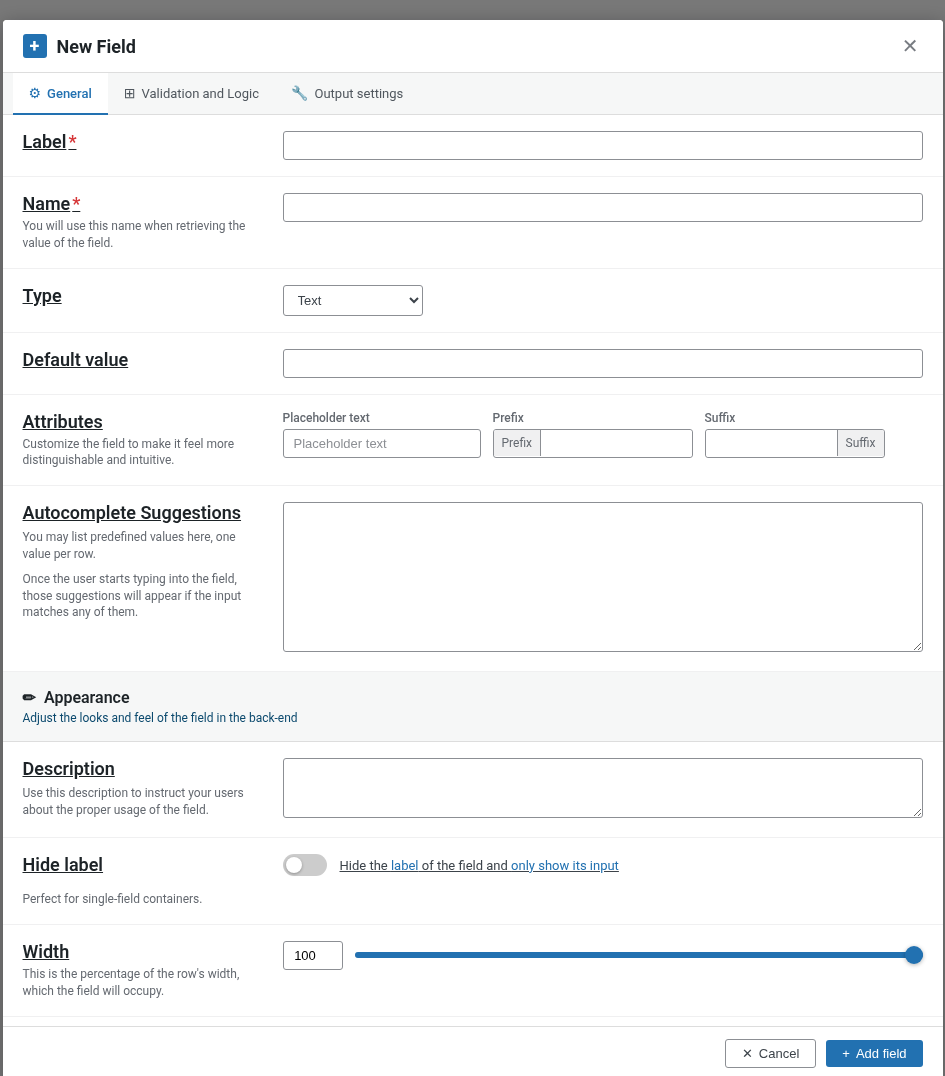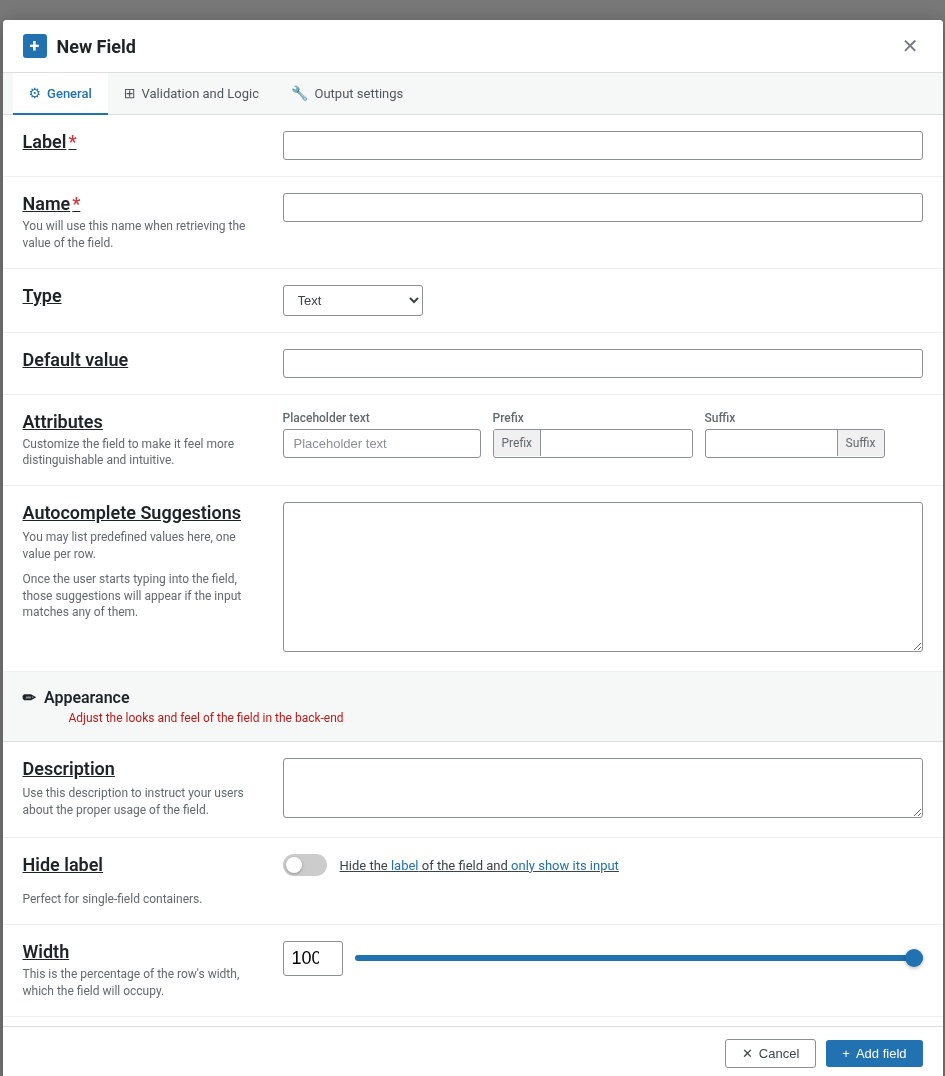--- a/index.html
+++ b/index.html
@@ -272,22 +272,21 @@
       align-items: center;
       gap: 8px;
       font-size: 16px;
       font-weight: 600;
       color: #1d2327;
       margin-bottom: 4px;
     }
 
     .appearance-subtitle {
       font-size: 12px;
-      color: #b91c1c;
-      margin-left: 46px;
+      color: #0c4a6e;
     }
 
     .description-textarea {
       width: 100%;
       height: 60px;
       resize: vertical;
       padding: 8px;
       border: 1px solid #8c8f94;
       border-radius: 3px;
       font-size: 13px;
@@ -351,21 +350,21 @@
       display: flex;
       align-items: center;
       gap: 12px;
     }
 
     .width-number {
       width: 60px;
       padding: 6px 8px;
       border: 1px solid #8c8f94;
       border-radius: 3px;
-      font-size: 18px;
+      font-size: 13px;
       text-align: center;
     }
 
     .width-slider-container {
       flex: 1;
       position: relative;
       height: 20px;
       display: flex;
       align-items: center;
     }

